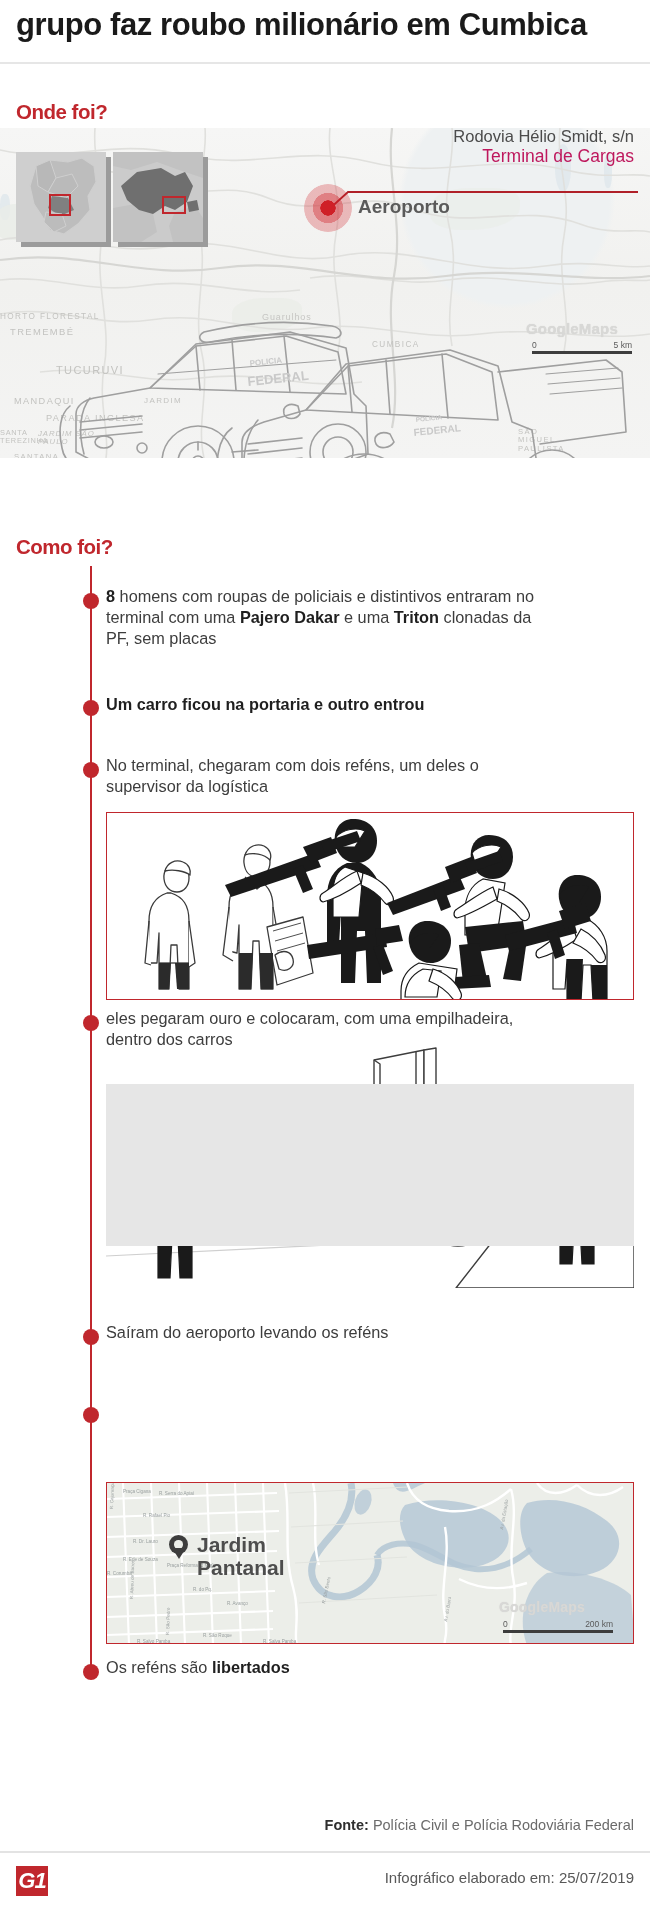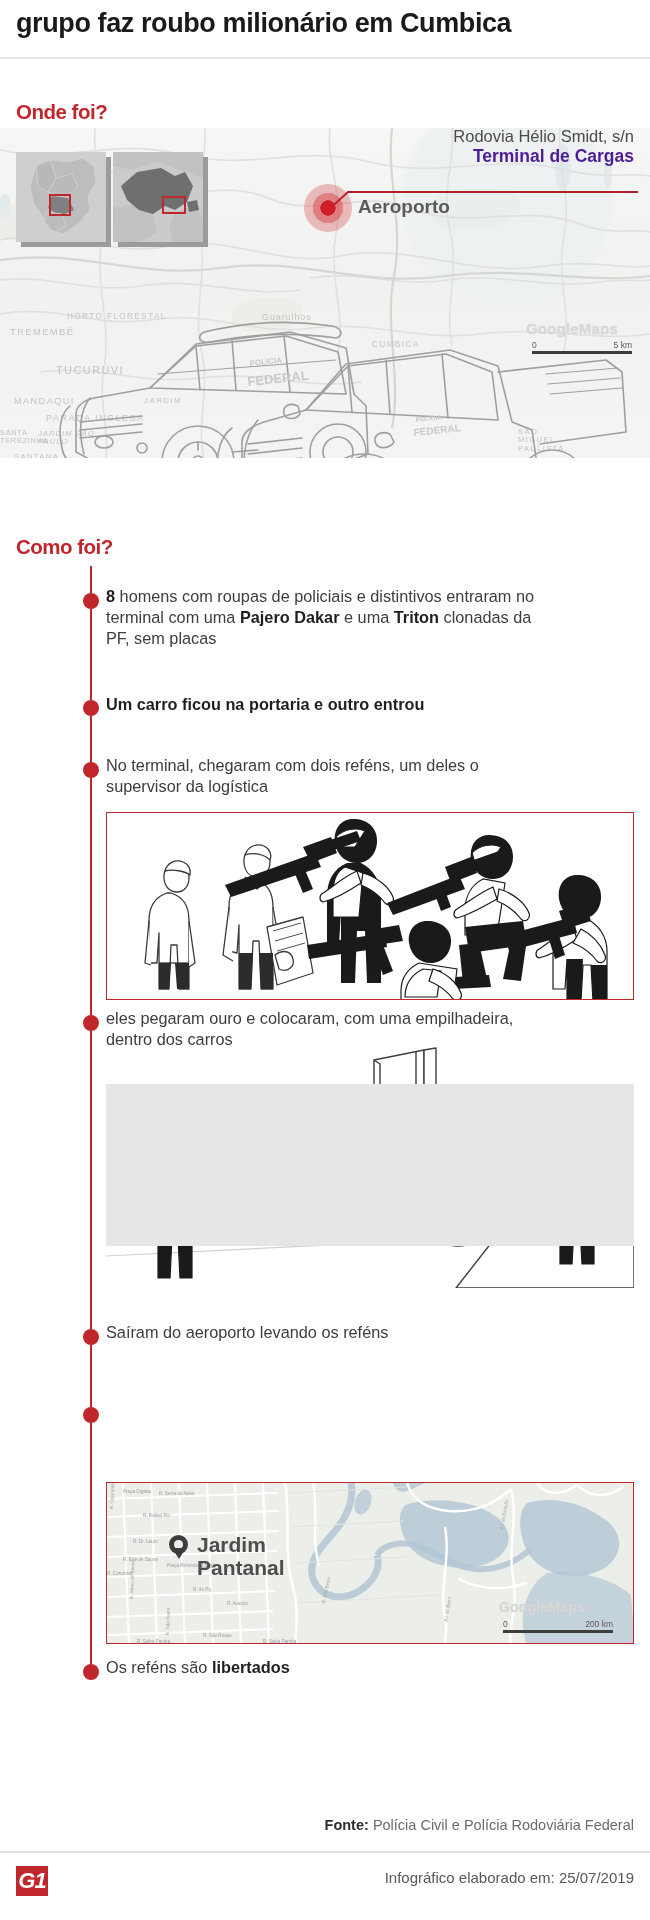--- a/index.html
+++ b/index.html
@@ -12,21 +12,21 @@
     position: relative;
     width: 650px;
     height: 1920px;
     background: #ffffff;
     overflow: hidden;
   }
 
   
   .header { padding: 8px 16px 10px 16px; }
   .hl-title {
-    font-size: 27px;
+    font-size: 31px;
     font-weight: bold;
     color: #1a1a1a;
     letter-spacing: -0.4px;
     line-height: 1.12;
     white-space: nowrap;
   }
   .hl-sub {
     font-size: 18.5px;
     color: #8c8c8c;
     line-height: 1.2;
@@ -103,21 +103,21 @@
       rgba(207,32,39,.28) 45% 70%,
       rgba(207,32,39,.10) 71% 100%);
   }
   .map1-callout {
     position: absolute;
     text-align: right;
     line-height: 1.22;
     color: #4b4b4b;
   }
   .map1-callout .l1, .map1-callout .l2 { font-size: 16.5px; }
-  .map1-callout .l3 { font-size: 17.5px; font-weight: bold; color: #4c1d95; }
+  .map1-callout .l3 { font-size: 17.5px; font-weight: normal; color: #be185d; }
   .aero-label {
     position: absolute;
     font-size: 19px;
     font-weight: bold;
     color: #5a5a5a;
   }
   .gmaps {
     position: absolute;
     font-size: 15px;
     font-weight: bold;
@@ -288,21 +288,21 @@
         <path d="M0,152 C52,146 88,166 140,158 C200,148 244,170 300,162"></path>
         <path d="M310,150 C360,142 398,160 448,152 C500,144 548,162 600,154 C624,150 640,154 650,152"></path>
         <path d="M40,244 C100,236 140,258 200,250 C262,242 302,262 362,254"></path>
       </g>
       <g stroke="#d6d6d3" stroke-width="2.2" fill="none">
         <path d="M0,132 C80,120 140,152 220,140 C300,128 360,160 446,148 C520,138 586,156 650,148"></path>
         <path d="M392,0 C386,50 404,96 394,148 C384,200 402,250 392,300"></path>
       </g>
     </svg>
 
-    <div class="placelbl" style="left:19px; top:184px;padding-left:48px;">HORTO FLORESTAL</div>
+    <div class="placelbl" style="left:0; top:184px;">HORTO FLORESTAL</div>
     <div class="placelbl" style="left:10px; top:198px; font-size:9.4px;">TREMEMBÉ</div>
     <div class="placelbl" style="left:56px; top:236px; font-size:11px;">TUCURUVI</div>
     <div class="placelbl" style="left:14px; top:268px; font-size:9.2px;">MANDAQUI</div>
     <div class="placelbl" style="left:46px; top:285px; font-size:9.2px;">PARADA INGLESA</div>
     <div class="placelbl" style="left:0px; top:301px; font-size:7.4px; line-height:1.05; letter-spacing:.7px; width:40px; white-space:normal;">SANTA TEREZINHA</div>
     <div class="placelbl" style="left:38px; top:302px; font-size:7.8px; line-height:1.05; letter-spacing:.9px; width:60px; white-space:normal;font-style:italic;">JARDIM SÃO PAULO</div>
     <div class="placelbl" style="left:14px; top:324px; font-size:7.6px;">SANTANA</div>
     <div class="placelbl mixed" style="left:262px; top:184px; color:#c6c6c3;">Guarulhos</div>
     <div class="placelbl" style="left:372px; top:212px;">CUMBICA</div>
     <div class="placelbl" style="left:144px; top:268px; font-size:8px;">JARDIM</div>

